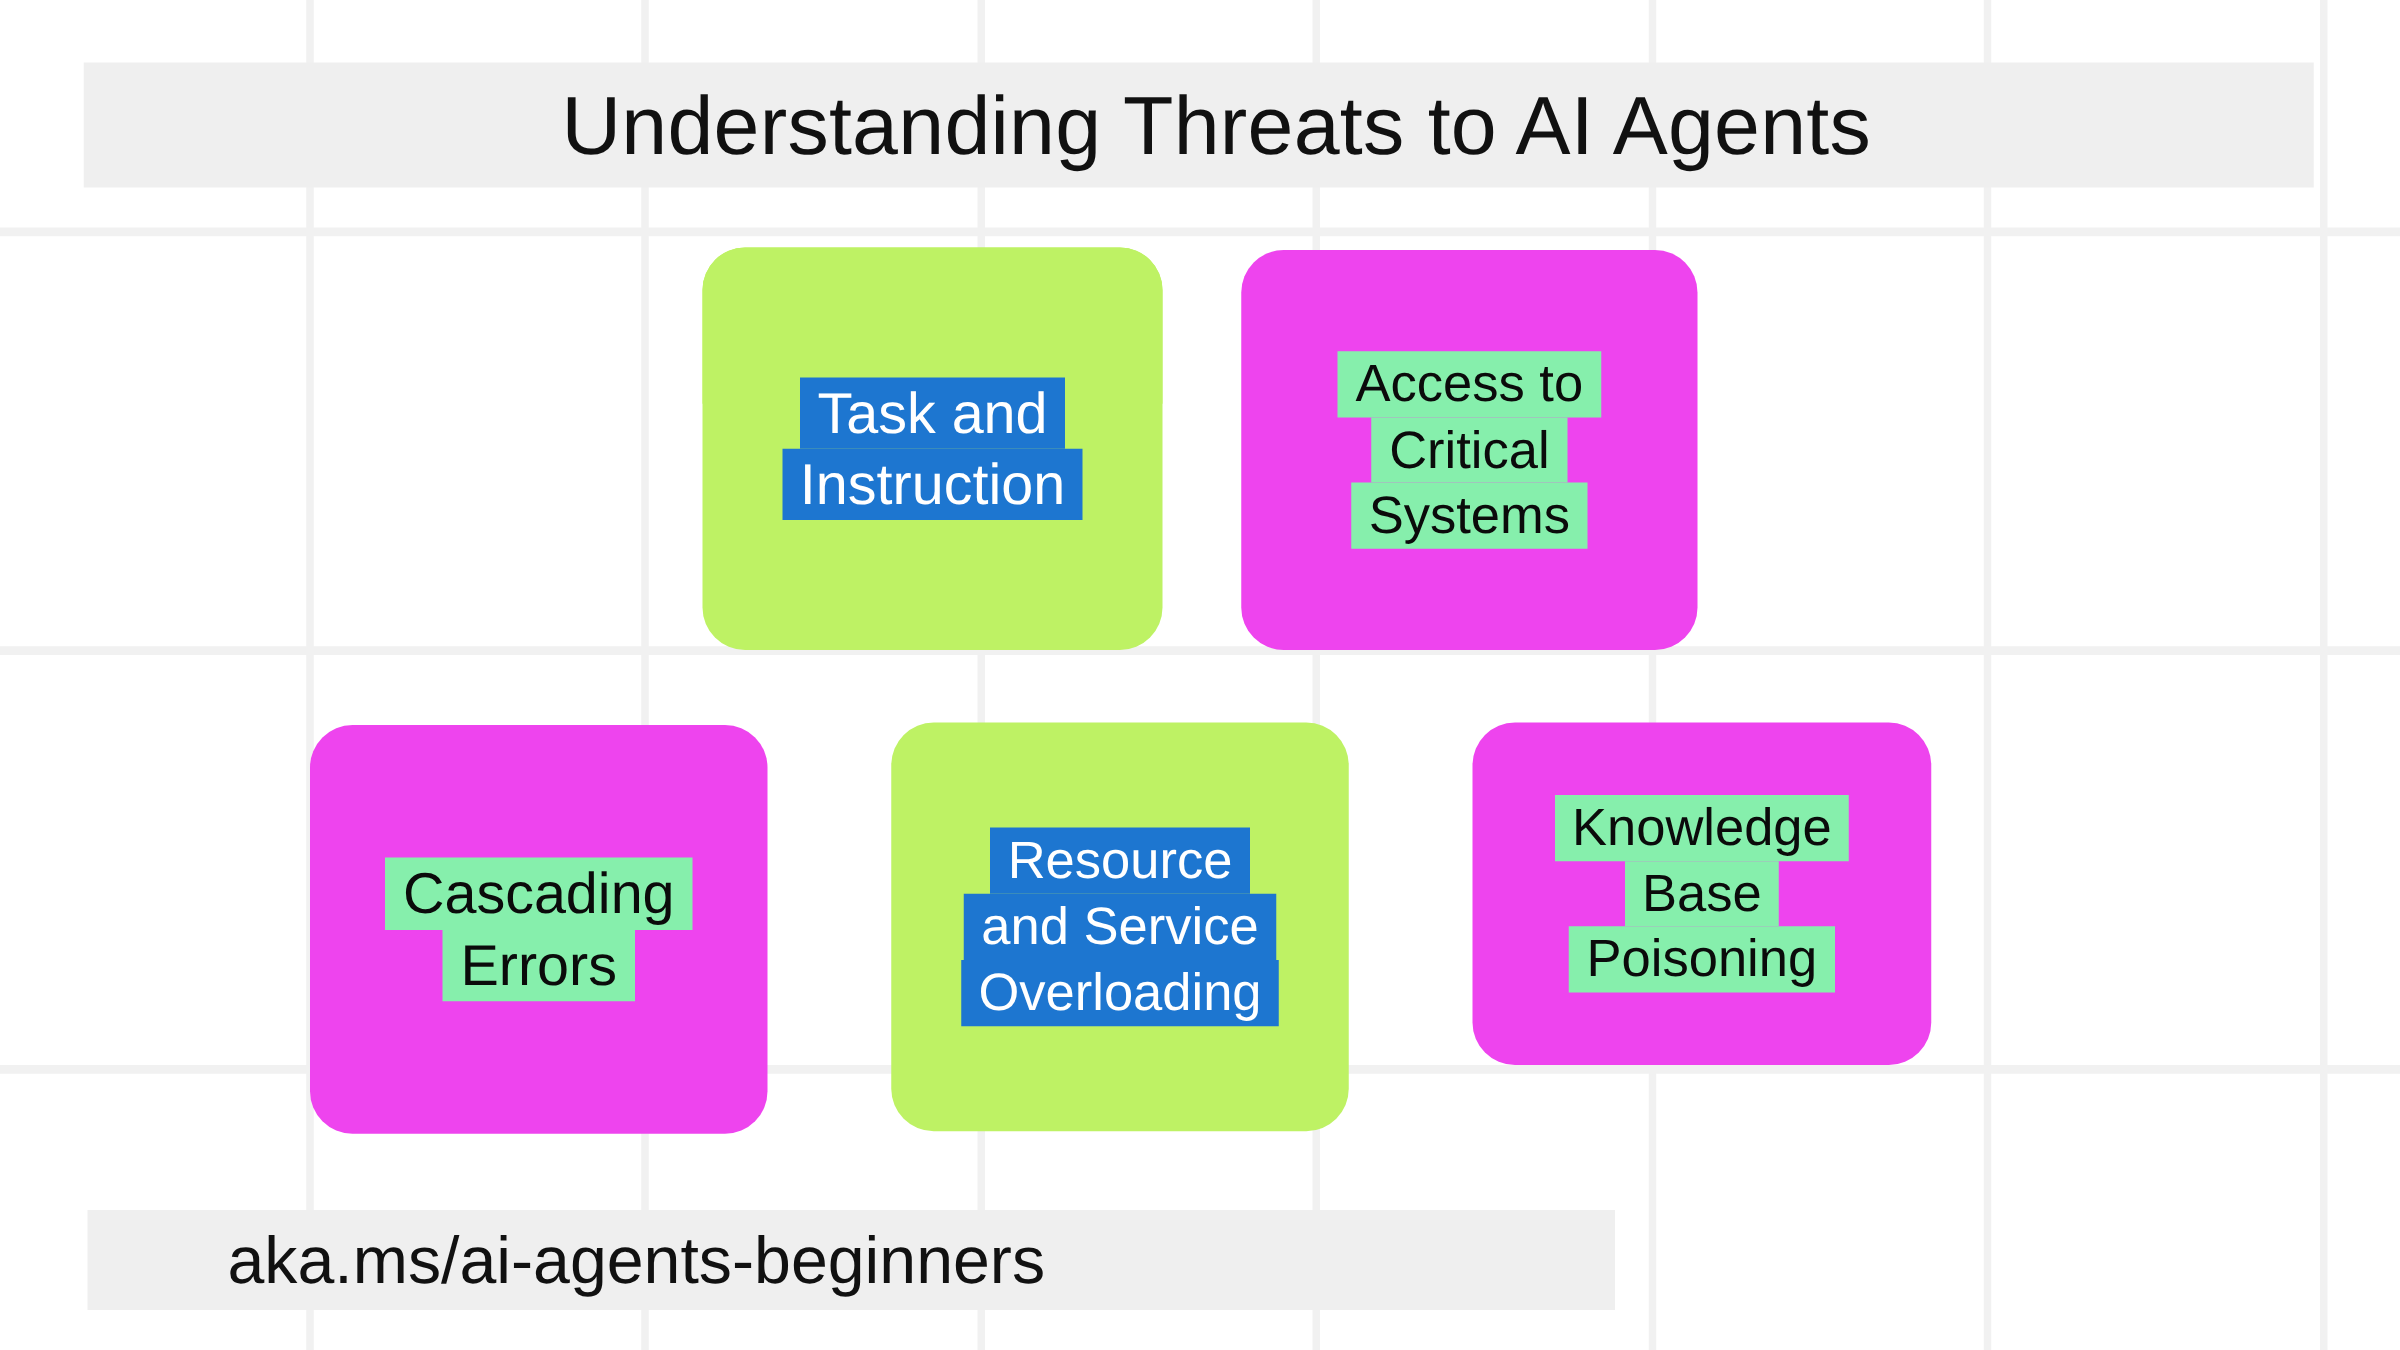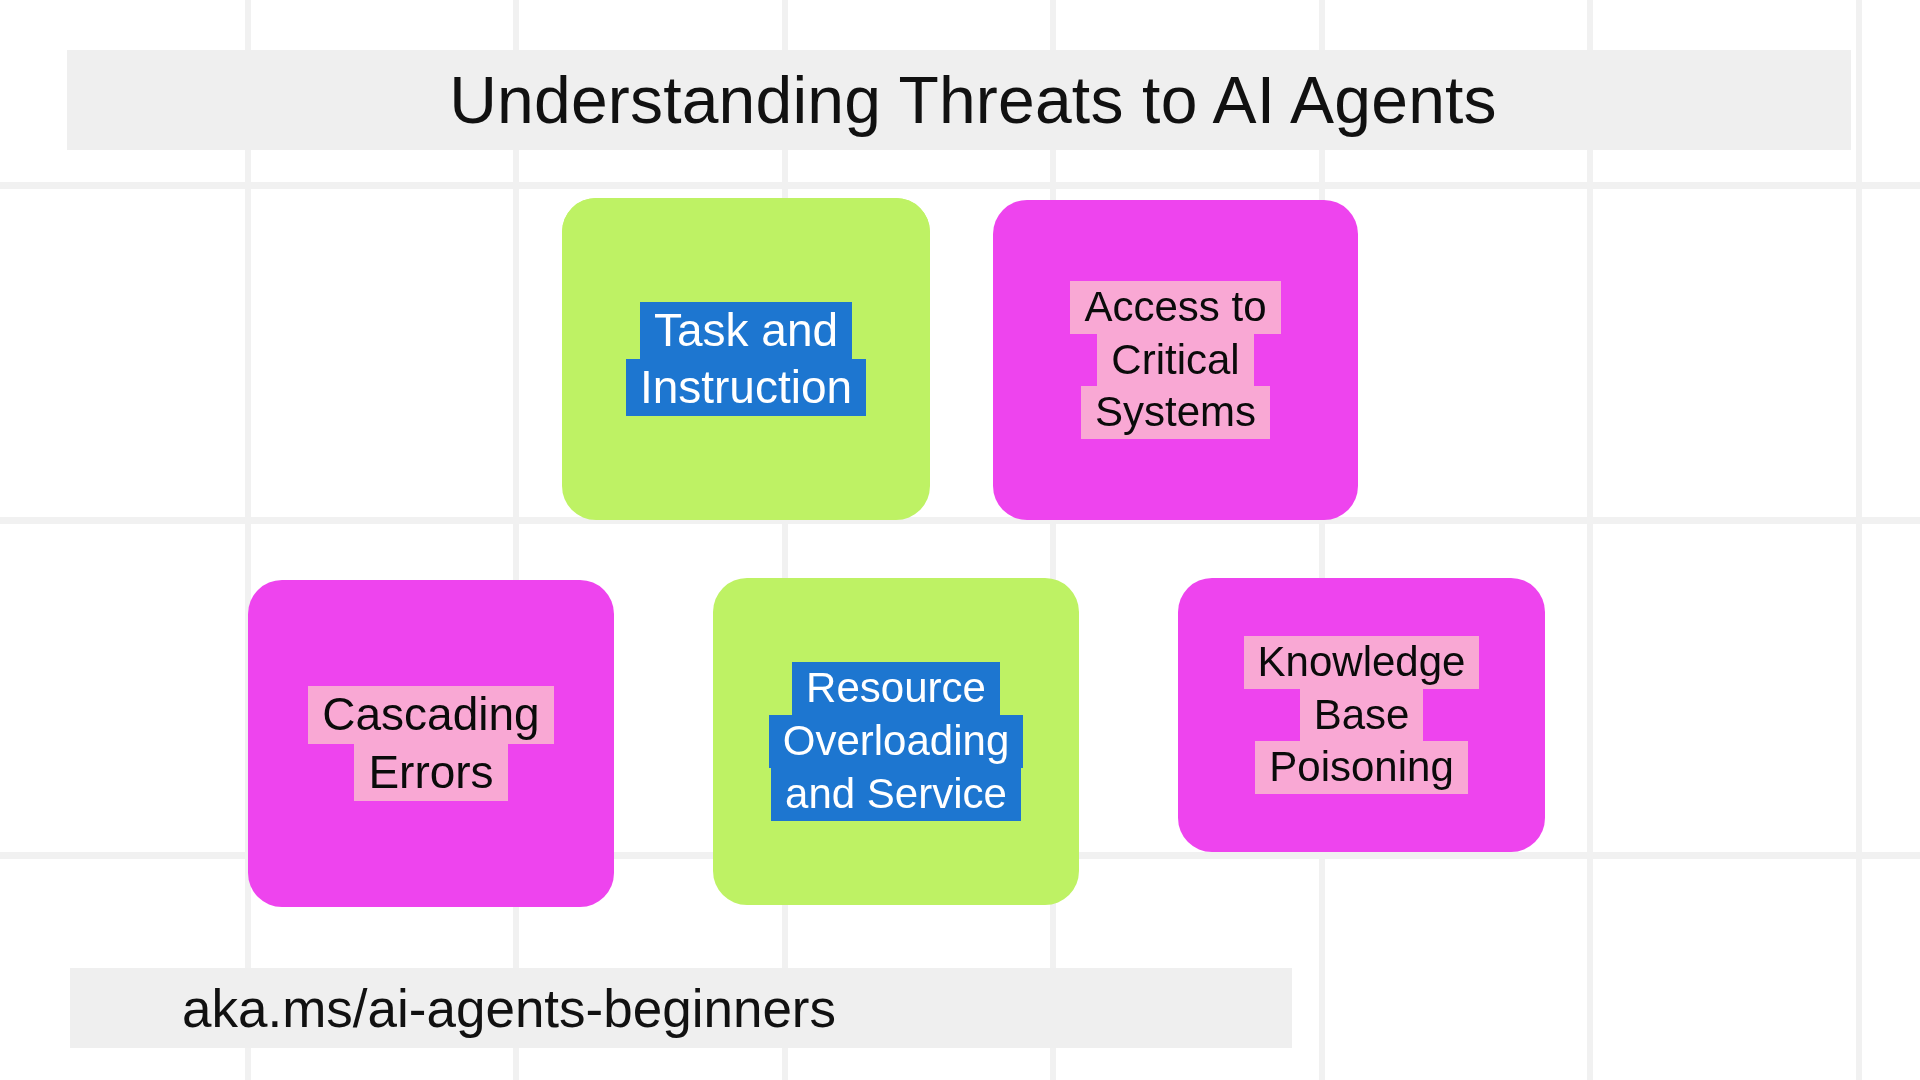--- a/index.html
+++ b/index.html
@@ -108,21 +108,21 @@
 
   .card.blue { background: #bef264; }
   .card.blue .line {
     color: #ffffff;
     background: #1d76d0;
   }
 
   .card.magenta { background: #ee44ee; }
   .card.magenta .line {
     color: #0b0b0b;
-    background: #f9a8d4;
+    background: #86efac;
   }
 </style>
 </head>
 <body>
 
 <div id="slide">
 
   <div class="grid-layer">
     <div class="vline" style="left:245px"></div>
     <div class="vline" style="left:513px"></div>
@@ -155,22 +155,22 @@
     <span class="line">Systems</span>
   </div>
 
   <div class="card magenta" style="left:248px; top:580px; width:366px; height:327px; font-size:46px;">
     <span class="line">Cascading</span>
     <span class="line">Errors</span>
   </div>
 
   <div class="card blue" style="left:713px; top:578px; width:366px; height:327px; font-size:42px;">
     <span class="line">Resource</span>
+    <span class="line">and Service</span>
     <span class="line">Overloading</span>
-    <span class="line">and Service</span>
   </div>
 
   <div class="card magenta" style="left:1178px; top:578px; width:367px; height:274px; font-size:42px;">
     <span class="line">Knowledge</span>
     <span class="line">Base</span>
     <span class="line">Poisoning</span>
   </div>
 
   <div class="footer-banner">
     <span class="footer-text">aka.ms/ai-agents-beginners</span>

